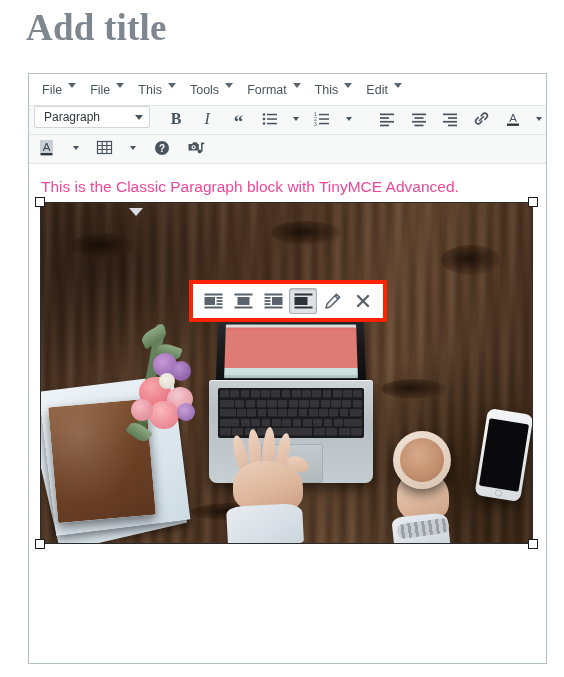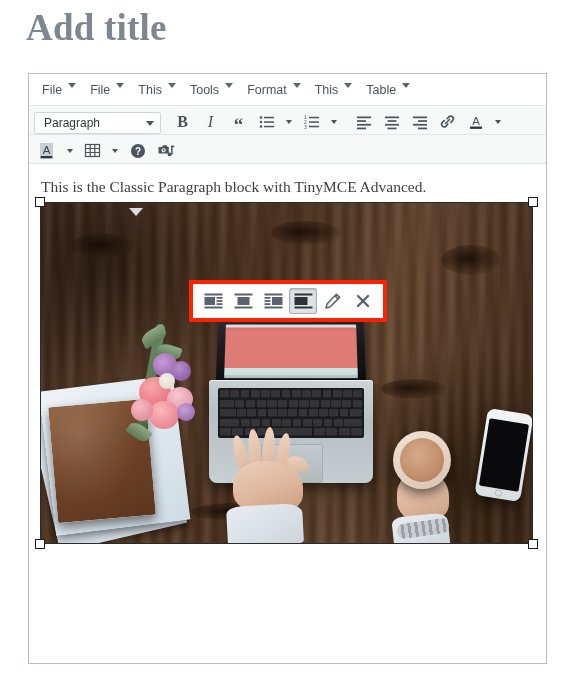--- a/index.html
+++ b/index.html
@@ -63,24 +63,24 @@
     border-right: 4px solid transparent;
     border-top: 5px solid #5a6570;
     display: inline-block;
   }
 
   
   .toolbar-row {
     background: #f7f8f8;
     border-bottom: 1px solid #e3e6e8;
     display: flex;
-    align-items: flex-end;
+    align-items: flex-start;
     height: 29px;
     padding-left: 5px;
-    gap: 1px;
+    gap: 7px;
   }
   .tb-btn {
     width: 27px; height: 25px;
     display: flex; align-items: center; justify-content: center;
     cursor: pointer; border-radius: 2px;
     color: #4a545c;
   }
   .tb-caret {
     width: 16px; height: 25px;
     display: flex; align-items: center; justify-content: center;
@@ -111,23 +111,23 @@
 
   
   #content-area {
     position: relative;
     padding: 12px 12px 0 12px;
     height: 499px;
     background: #ffffff;
     overflow: hidden;
   }
   #body-paragraph {
-    font-family: Liberation Serif, serif;
+    font-family: Liberation Sans, sans-serif;
     font-size: 15.5px;
-    color: #404040;
+    color: #ec4899;
     line-height: 22px;
     margin: 0 0 5px 0;
     white-space: nowrap;
   }
 
   
   #image-select-wrap {
     position: relative;
     width: 491px;
     height: 340px;
@@ -419,21 +419,21 @@
     </div>
     <div class="menu-btn">
       <span>Format</span>
       <span class="caret"></span>
     </div>
     <div class="menu-btn">
       <span>This</span>
       <span class="caret"></span>
     </div>
     <div class="menu-btn">
-      <span>Table</span>
+      <span>Edit</span>
       <span class="caret"></span>
     </div>
   </div>
 
   <div class="toolbar-row">
 
     <div id="format-select">
       <span>Paragraph</span>
       <span class="caret"></span>
     </div>

